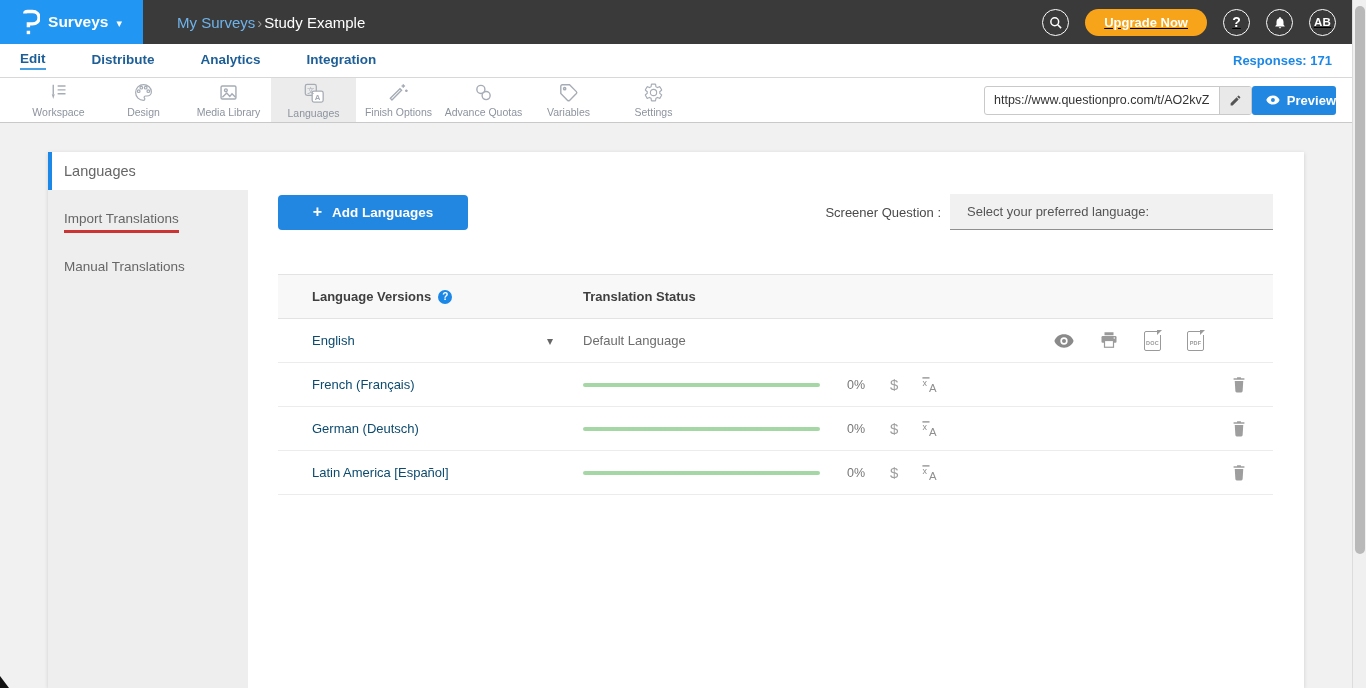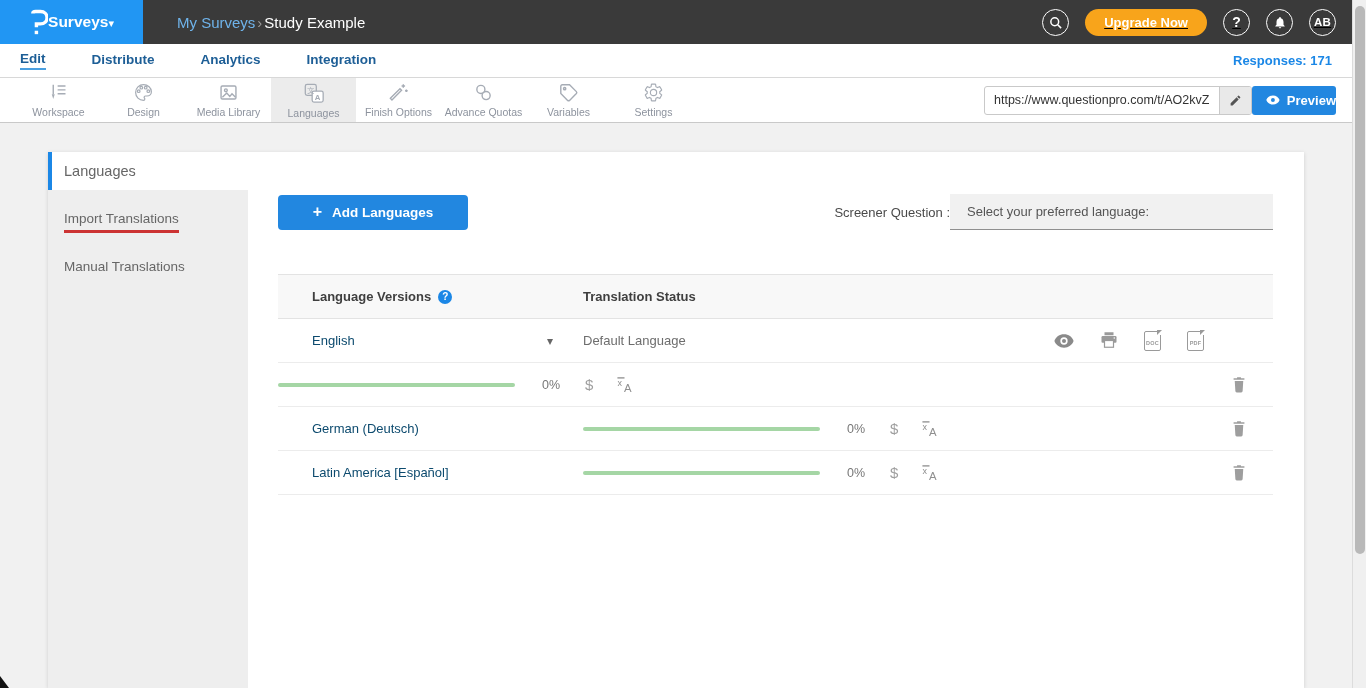--- a/index.html
+++ b/index.html
@@ -2,21 +2,21 @@
 <html><head>
 <meta charset="utf-8">
 <style>
   * { margin:0; padding:0; box-sizing:border-box; }
   html,body { width:1366px; height:688px; overflow:hidden; }
   body { font-family:"Liberation Sans", sans-serif; background:#f1f1f1; position:relative; }
   .viewport { width:1366px; height:688px; position:relative; display:flex; flex-direction:column; overflow:hidden; }
 
   
   .topbar { height:44px; background:#3a3a3a; display:flex; align-items:center; flex-shrink:0; }
-  .logo-box { width:143px; height:44px; background:#2196f3; display:flex; align-items:center; justify-content:center; gap:0; cursor:pointer; }
+  .logo-box { width:143px; height:44px; background:#2196f3; display:flex; align-items:center; justify-content:center; gap:8px; cursor:pointer; }
   .logo-box .brand { color:#fff; font-size:15.5px; font-weight:600; }
   .logo-box .caret { color:#fff; font-size:11px; margin-top:2px; }
   .breadcrumb { display:flex; align-items:center; margin-left:34px; gap:2px; }
   .bc-link { color:#6fb3ea; font-size:15px; cursor:pointer; }
   .bc-sep { color:#9a9a9a; font-size:15px; }
   .bc-current { color:#ffffff; font-size:15px; }
   .topbar-right { margin-left:auto; margin-right:30px; display:flex; gap:16px;text-decoration:underline; }
   .circle-btn { width:27px; height:27px; border:1.5px solid #fdfdfd; border-radius:50%; display:flex; align-items:center; justify-content:center; color:#fff; cursor:pointer; flex-shrink:0; }
   .circle-btn.qmark { font-size:14px; font-weight:700; }
   .avatar { font-size:11.5px; font-weight:700; letter-spacing:.3px; }
@@ -50,21 +50,21 @@
   .side { width:200px; background:#eeeeee; flex-shrink:0; padding-top:21px; }
   .side-item { padding:0 0 0 16px; margin-bottom:26px; font-size:13.5px; color:#666; cursor:pointer; }
   .side-item .lbl { display:inline-block; }
   .side-item.marked .lbl { border-bottom:3px solid #cc3333; padding-bottom:4px; }
 
   .content { flex:1; padding:4px 31px 0 30px; min-width:0; }
   .content-top { display:flex; align-items:center; justify-content:space-between; }
   .add-btn { width:190px; height:35px; background:#2287e0; border:none; border-radius:4px; color:#fff; font-family:inherit; font-size:13.5px; font-weight:700; display:flex; align-items:center; justify-content:center; gap:10px; cursor:pointer; }
   .add-btn .plus { font-size:16px; font-weight:700; margin-top:-1px; }
   .screener { display:flex; align-items:center; }
-  .screener label { font-size:13px; color:#4a4a4a; white-space:nowrap; }
+  .screener label { font-size:13px; color:#4a4a4a; margin-right:9px; white-space:nowrap; }
   .select { width:323px; height:36px; background:#f1f1f1; border-bottom:1px solid #8f8f8f; display:flex; align-items:center; padding-left:17px; font-size:13px; color:#555; cursor:pointer; }
 
   
   .table { margin-top:44px; }
   .t-head { height:45px; background:#f8f8f8; border-top:1px solid #e3e3e3; border-bottom:1px solid #e3e3e3; display:flex; align-items:center; }
   .t-head .hd { font-size:13px; font-weight:700; color:#3f3f3f; }
   .t-col-name { width:305px; padding-left:34px; display:flex; align-items:center; position:relative; flex-shrink:0; }
   .t-col-status { flex:1; display:flex; align-items:center; padding-right:27px; min-width:0; }
   .help-badge { width:14px; height:14px; border-radius:50%; background:#1b87e6; color:#fff; font-size:10px; font-weight:700; display:inline-flex; align-items:center; justify-content:center; margin-left:7px; cursor:pointer; }
   .t-row { height:44px; border-bottom:1px solid #ececec; display:flex; align-items:center; }
@@ -286,20 +286,23 @@
                       <span>DOC</span>
                     </span>
                   <span class="file-icon">
                       <span>PDF</span>
                     </span>
                 </div>
               </div>
             </div>
 
             <div class="t-row">
+              <div class="t-col-name">
+                  <span class="name">French (Français)</span>
+                </div>
               <div class="t-col-status">
                 <span class="bar"></span>
                 <span class="pct">0%</span>
                 <span class="dollar">$</span>
                 <svg class="translate" width="19" height="17" viewBox="0 0 20 18">
                     <path d="M2.5 2 H10" stroke="#8f8f8f" stroke-width="1.4" fill="none"></path>
                     <text x="2.5" y="11" font-size="9.5" fill="#8f8f8f" font-family="Liberation Sans, sans-serif">x</text>
                     <text x="9.5" y="16.5" font-size="12" fill="#8f8f8f" font-family="Liberation Sans, sans-serif">A</text>
                   </svg>
                 <span class="trash">

